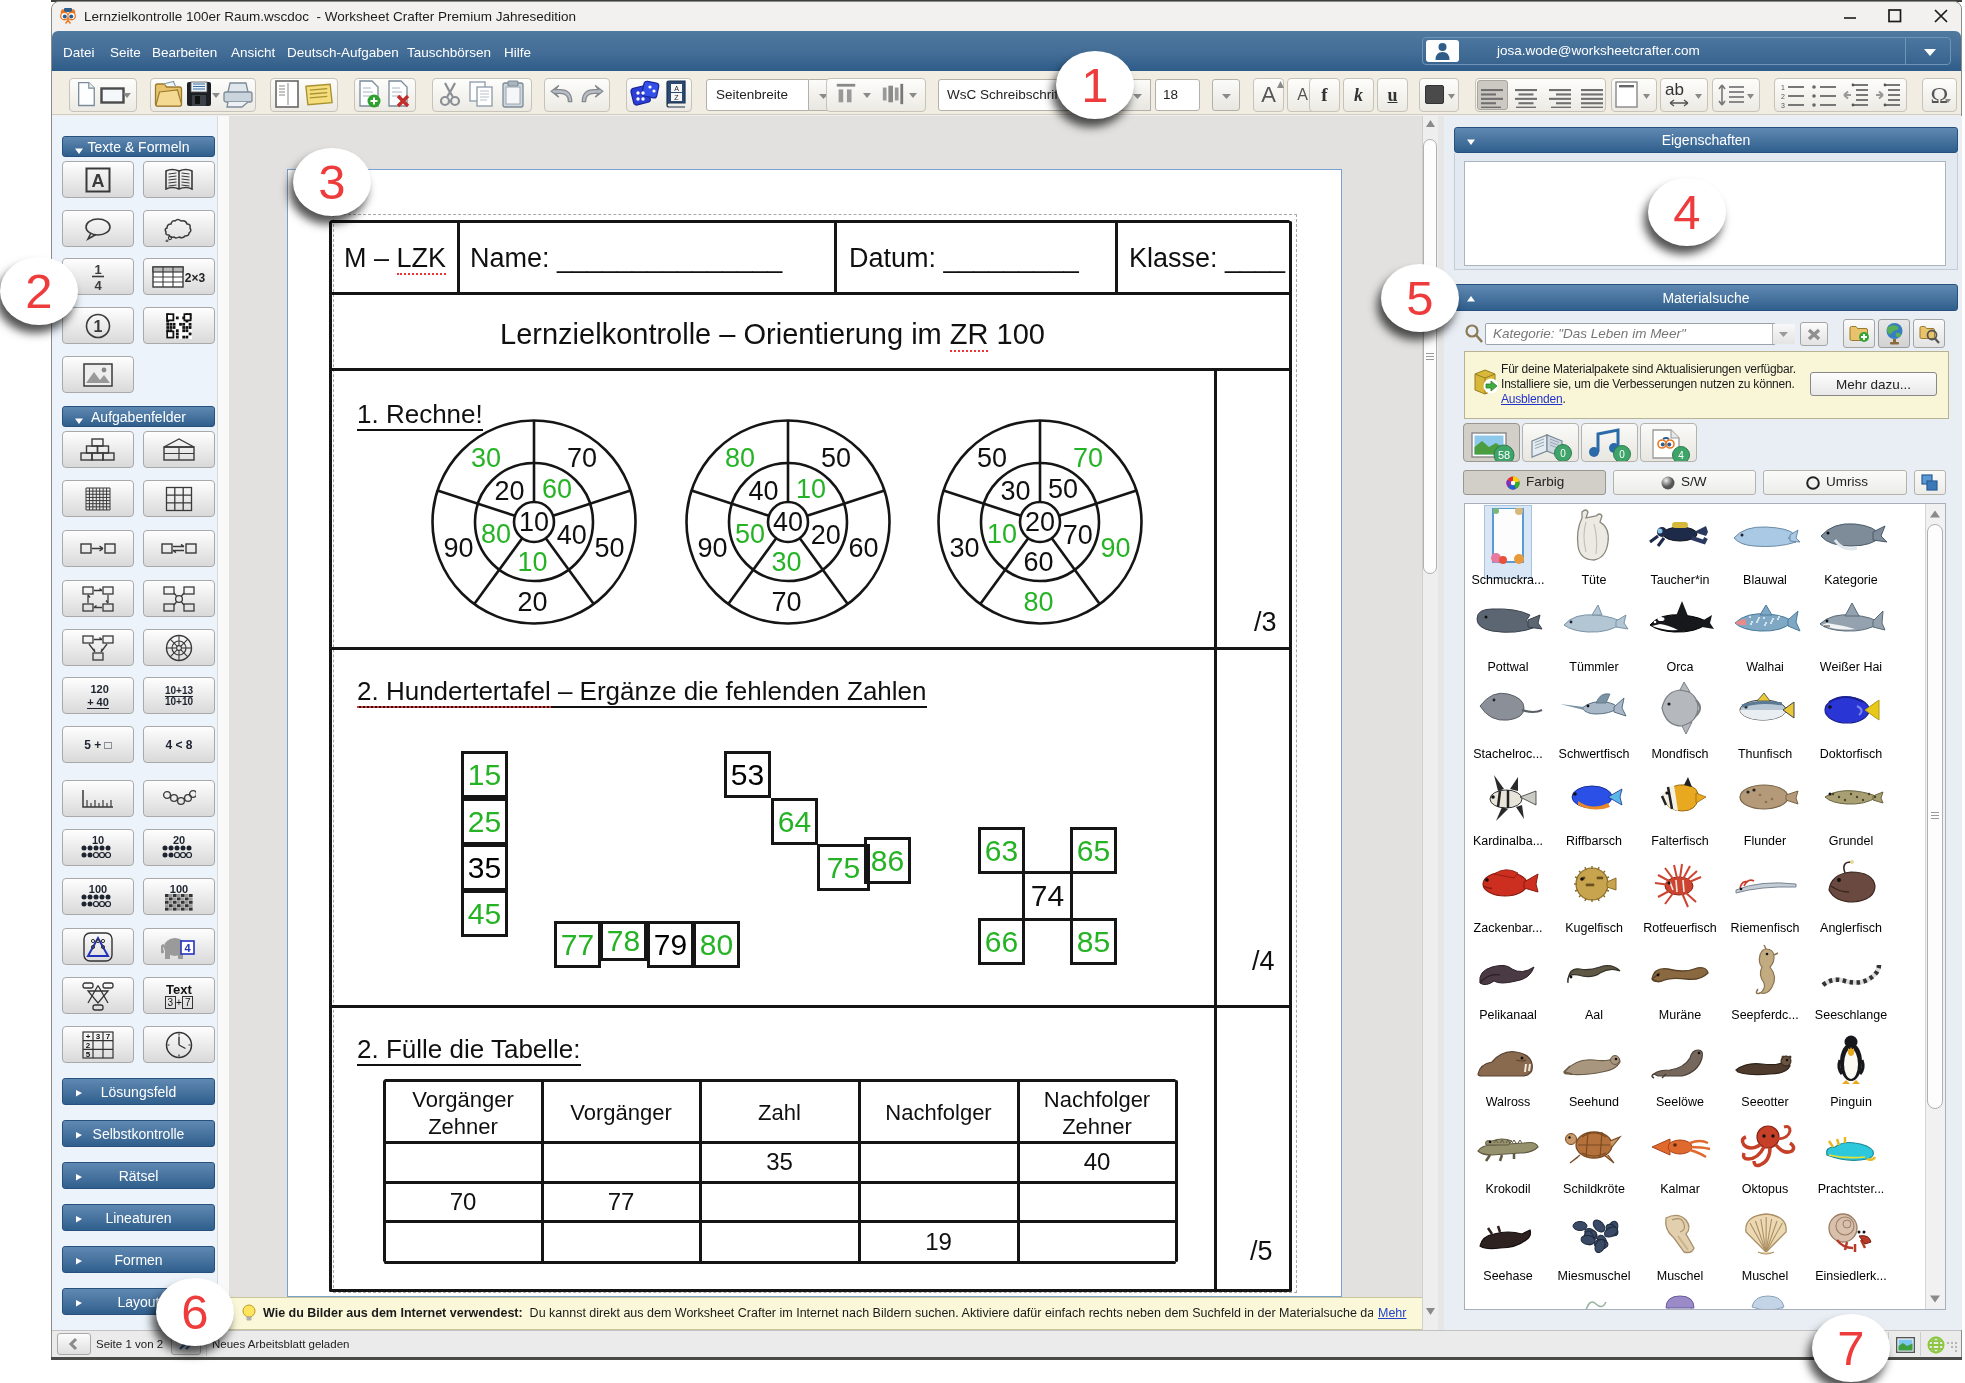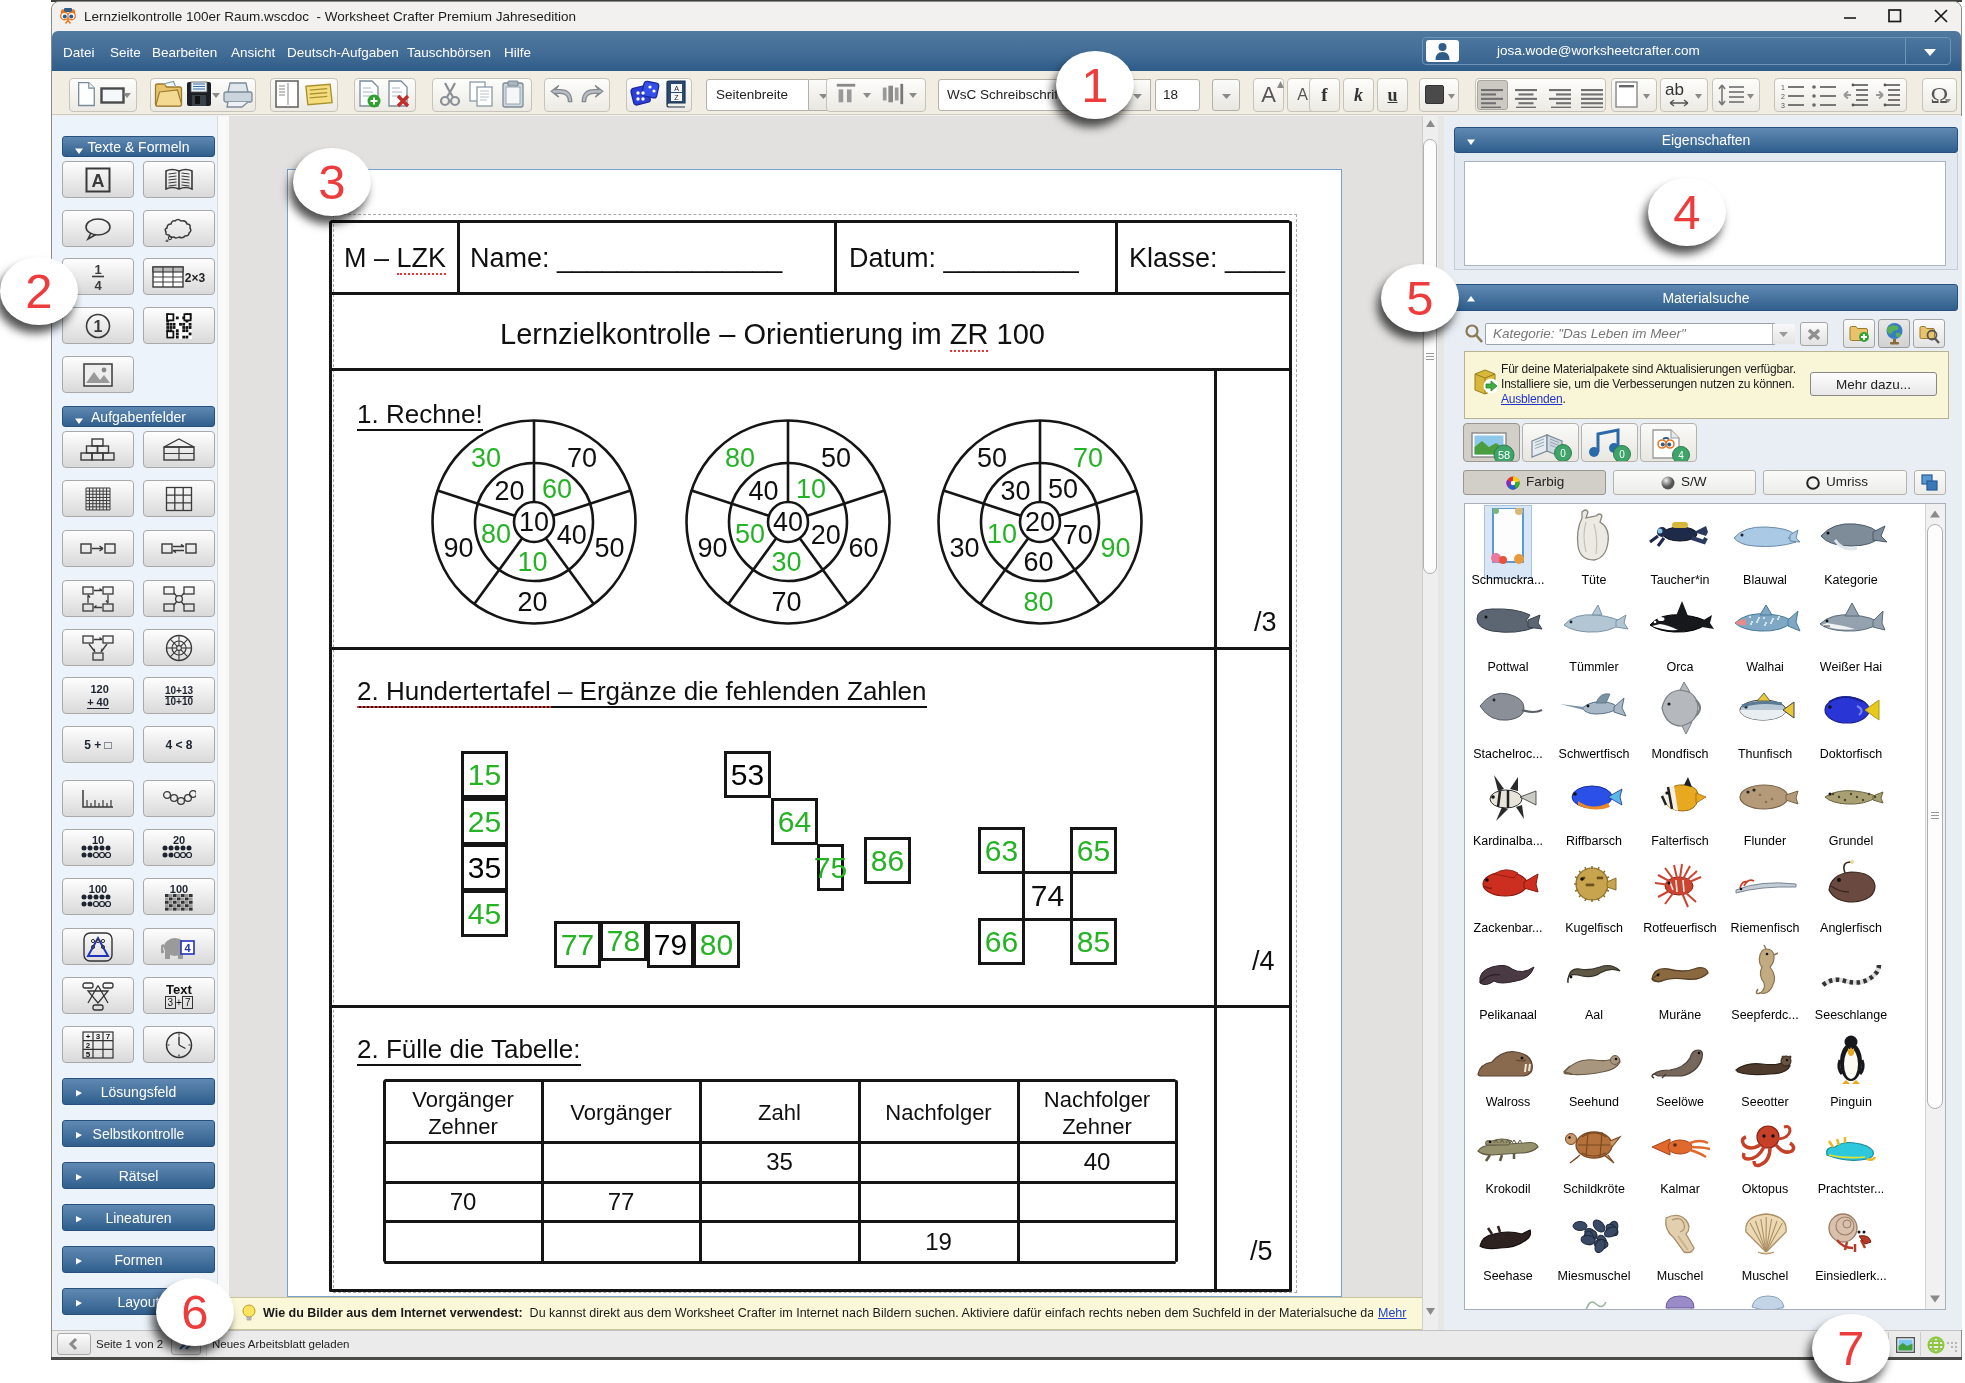--- a/index.html
+++ b/index.html
@@ -801,21 +801,21 @@
     <text x="30.4" y="141.0" font-size="27" text-anchor="middle" fill="#101010" font-family="Liberation Sans">30</text>
     <text x="106" y="115" font-size="27" text-anchor="middle" fill="#101010" font-family="Liberation Sans">20</text>
   </svg>
 <div style="position:absolute;left:357px;top:676px;font-size:26px;color:#101010;white-space:nowrap;"><span style="border-bottom:2px solid #101010;"><span style="border-bottom:2px dotted #e33;">2. Hundertertafel</span> – Ergänze die fehlenden Zahlen</span></div>
 <div class="nbox gn" style="left:461px;top:751px;width:47px;height:47px;">15</div>
 <div class="nbox gn" style="left:461px;top:798px;width:47px;height:47px;">25</div>
 <div class="nbox" style="left:461px;top:844px;width:47px;height:47px;">35</div>
 <div class="nbox gn" style="left:461px;top:890px;width:47px;height:47px;">45</div>
 <div class="nbox" style="left:724px;top:751px;width:47px;height:47px;">53</div>
 <div class="nbox gn" style="left:771px;top:798px;width:47px;height:47px;">64</div>
-<div class="nbox gn" style="left:817px;top:844px;width:27px;height:47px;">75</div>
+<div class="nbox gn" style="left:817px;top:844px;width:53px;height:47px;">75</div>
 <div class="nbox gn" style="left:864px;top:837px;width:47px;height:47px;">86</div>
 <div class="nbox gn" style="left:554px;top:921px;width:47px;height:47px;">77</div>
 <div class="nbox gn" style="left:600px;top:921px;width:47px;height:40px;">78</div>
 <div class="nbox" style="left:647px;top:921px;width:47px;height:47px;">79</div>
 <div class="nbox gn" style="left:693px;top:921px;width:47px;height:47px;">80</div>
 <div class="nbox gn" style="left:978px;top:827px;width:47px;height:47px;">63</div>
 <div class="nbox gn" style="left:1070px;top:827px;width:47px;height:47px;">65</div>
 <div class="nbox gn" style="left:978px;top:918px;width:47px;height:47px;">66</div>
 <div class="nbox gn" style="left:1070px;top:918px;width:47px;height:47px;">85</div>
 <div style="position:absolute;left:1022px;top:871px;width:51px;height:50px;border:3px solid #151515;display:flex;align-items:center;justify-content:center;font-size:30px;color:#101010;">74</div>

